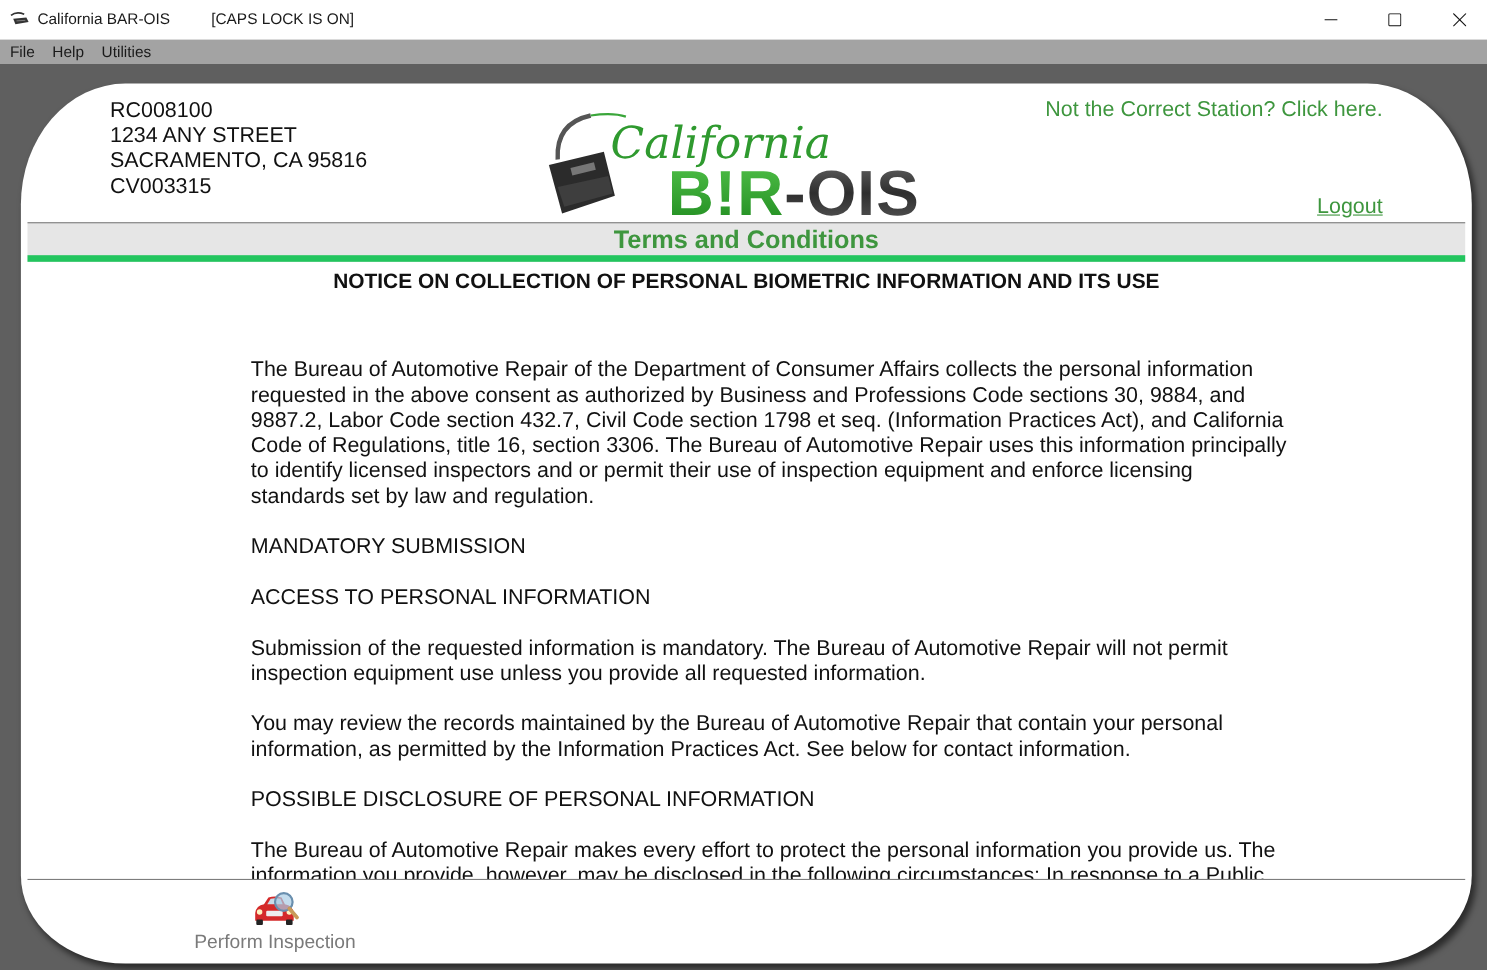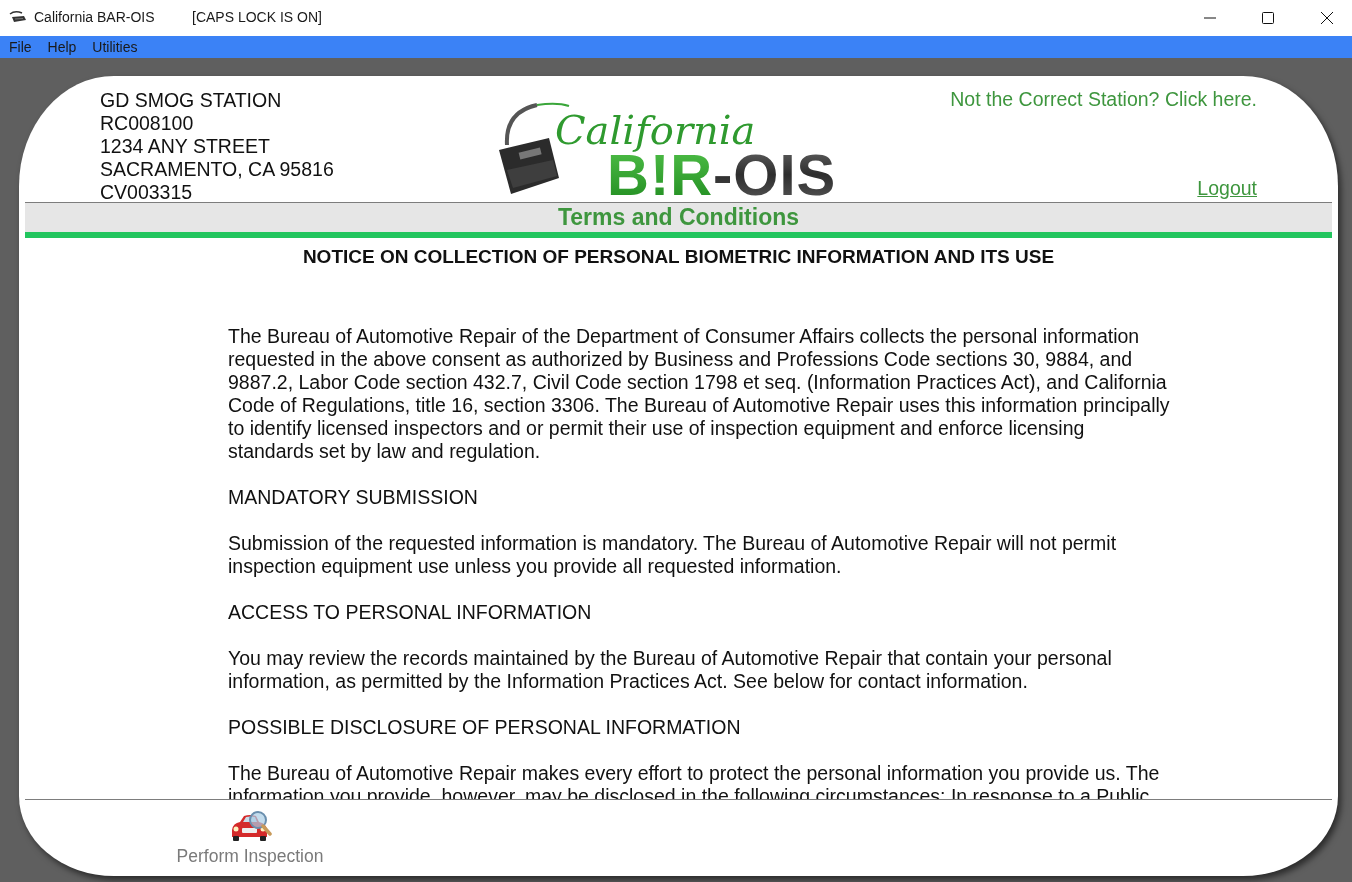--- a/index.html
+++ b/index.html
@@ -13,21 +13,21 @@
     position: absolute; left: 0; top: 0; width: 1352px; height: 36px;
     background: #ffffff; display: flex; align-items: center;
   }
   .app-icon { position: absolute; left: 9px; top: 10px; width: 18px; height: 14px; }
   .app-title { position: absolute; left: 34px; top: 9px; font-size: 14px; color: #1a1a1a; }
   .caps { position: absolute; left: 192px; top: 9px; font-size: 14px; color: #1a1a1a; }
   .winbtn { position: absolute; top: 0; width: 46px; height: 36px; display: flex; align-items: center; justify-content: center; }
   .winbtn svg { display: block; }
   .menubar {
     position: absolute; left: 0; top: 36px; width: 1352px; height: 22px;
-    background: #3b82f6; display: flex; align-items: center;
+    background: #a3a3a3; display: flex; align-items: center;
   }
   .menu-item { font-size: 14px; color: #1a1a1a; padding: 0 8px; line-height: 22px; }
   .menu-item:first-child { padding-left: 9px; }
   .client {
     position: absolute; left: 0; top: 58px; width: 1352px; height: 824px;
     background: #5f5f5f;
   }
   .panel {
     position: absolute; left: 19px; top: 18px; width: 1319px; height: 800px;
     background: #ffffff;
@@ -110,21 +110,20 @@
 <div class="menubar">
   <span class="menu-item">File</span>
   <span class="menu-item">Help</span>
   <span class="menu-item">Utilities</span>
 </div>
 
 <div class="client">
   <div class="panel">
 
     <div class="station">
-      <div>GD SMOG STATION</div>
       <div>RC008100</div>
       <div>1234 ANY STREET</div>
       <div>SACRAMENTO, CA 95816</div>
       <div>CV003315</div>
     </div>
 
     <div class="logo">
       <svg width="362" height="100" viewBox="0 0 362 100">
         <defs>
           <linearGradient id="gg" x1="0" y1="0" x2="0" y2="1">
@@ -157,22 +156,22 @@
 
     <div class="section-bar">
       <span>Terms and Conditions</span>
     </div>
 
     <div class="content">
       <div class="notice-title">NOTICE ON COLLECTION OF PERSONAL BIOMETRIC INFORMATION AND ITS USE</div>
       <div class="body-text">
         <p>The Bureau of Automotive Repair of the Department of Consumer Affairs collects the personal information requested in the above consent as authorized by Business and Professions Code sections 30, 9884, and 9887.2, Labor Code section 432.7, Civil Code section 1798 et seq. (Information Practices Act), and California Code of Regulations, title 16, section 3306. The Bureau of Automotive Repair uses this information principally to identify licensed inspectors and or permit their use of inspection equipment and enforce licensing standards set by law and regulation.</p>
         <p>MANDATORY SUBMISSION</p>
+        <p>ACCESS TO PERSONAL INFORMATION</p>
         <p>Submission of the requested information is mandatory. The Bureau of Automotive Repair will not permit inspection equipment use unless you provide all requested information.</p>
-        <p>ACCESS TO PERSONAL INFORMATION</p>
         <p>You may review the records maintained by the Bureau of Automotive Repair that contain your personal information, as permitted by the Information Practices Act. See below for contact information.</p>
         <p>POSSIBLE DISCLOSURE OF PERSONAL INFORMATION</p>
         <p>The Bureau of Automotive Repair makes every effort to protect the personal information you provide us. The information you provide, however, may be disclosed in the following circumstances: In response to a Public Records Act (PRA) request (Government Code section 6250 et seq., as allowed by the Information Practices Act (Civil Code section 1798 et seq.)</p>
       </div>
     </div>
 
     <div class="footer-line"></div>
 
     <div class="perform">
       <span>

